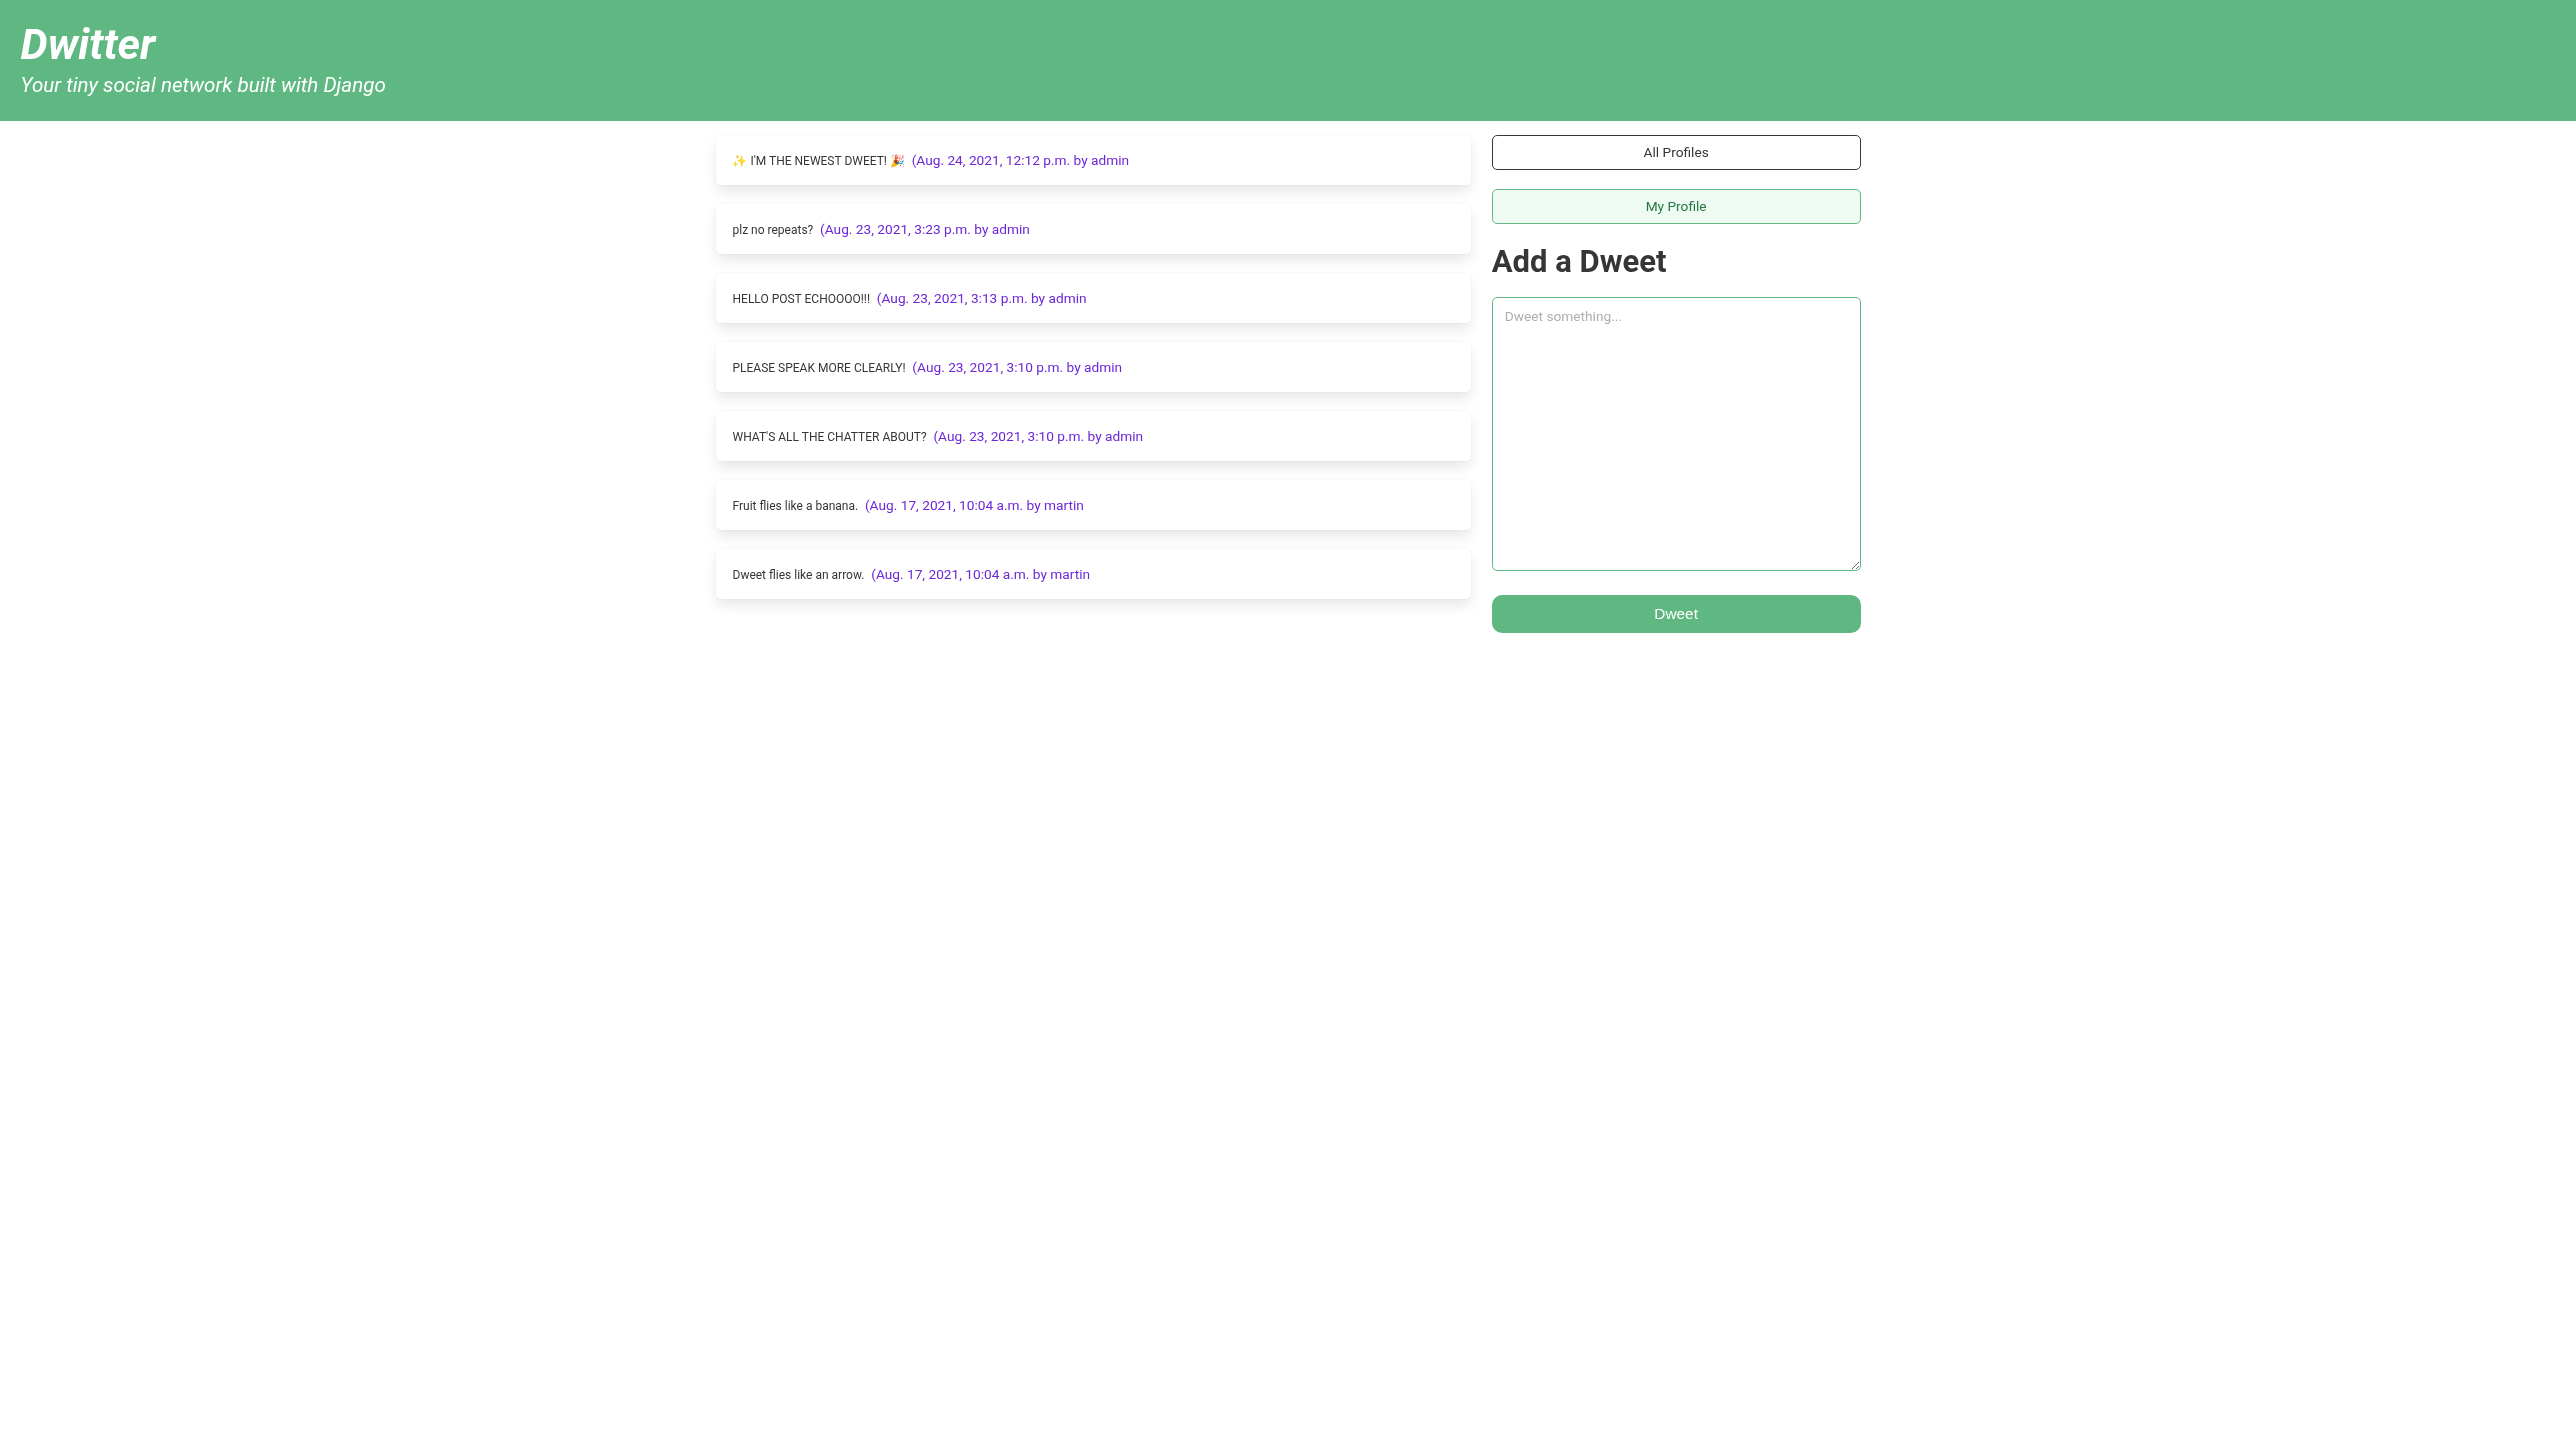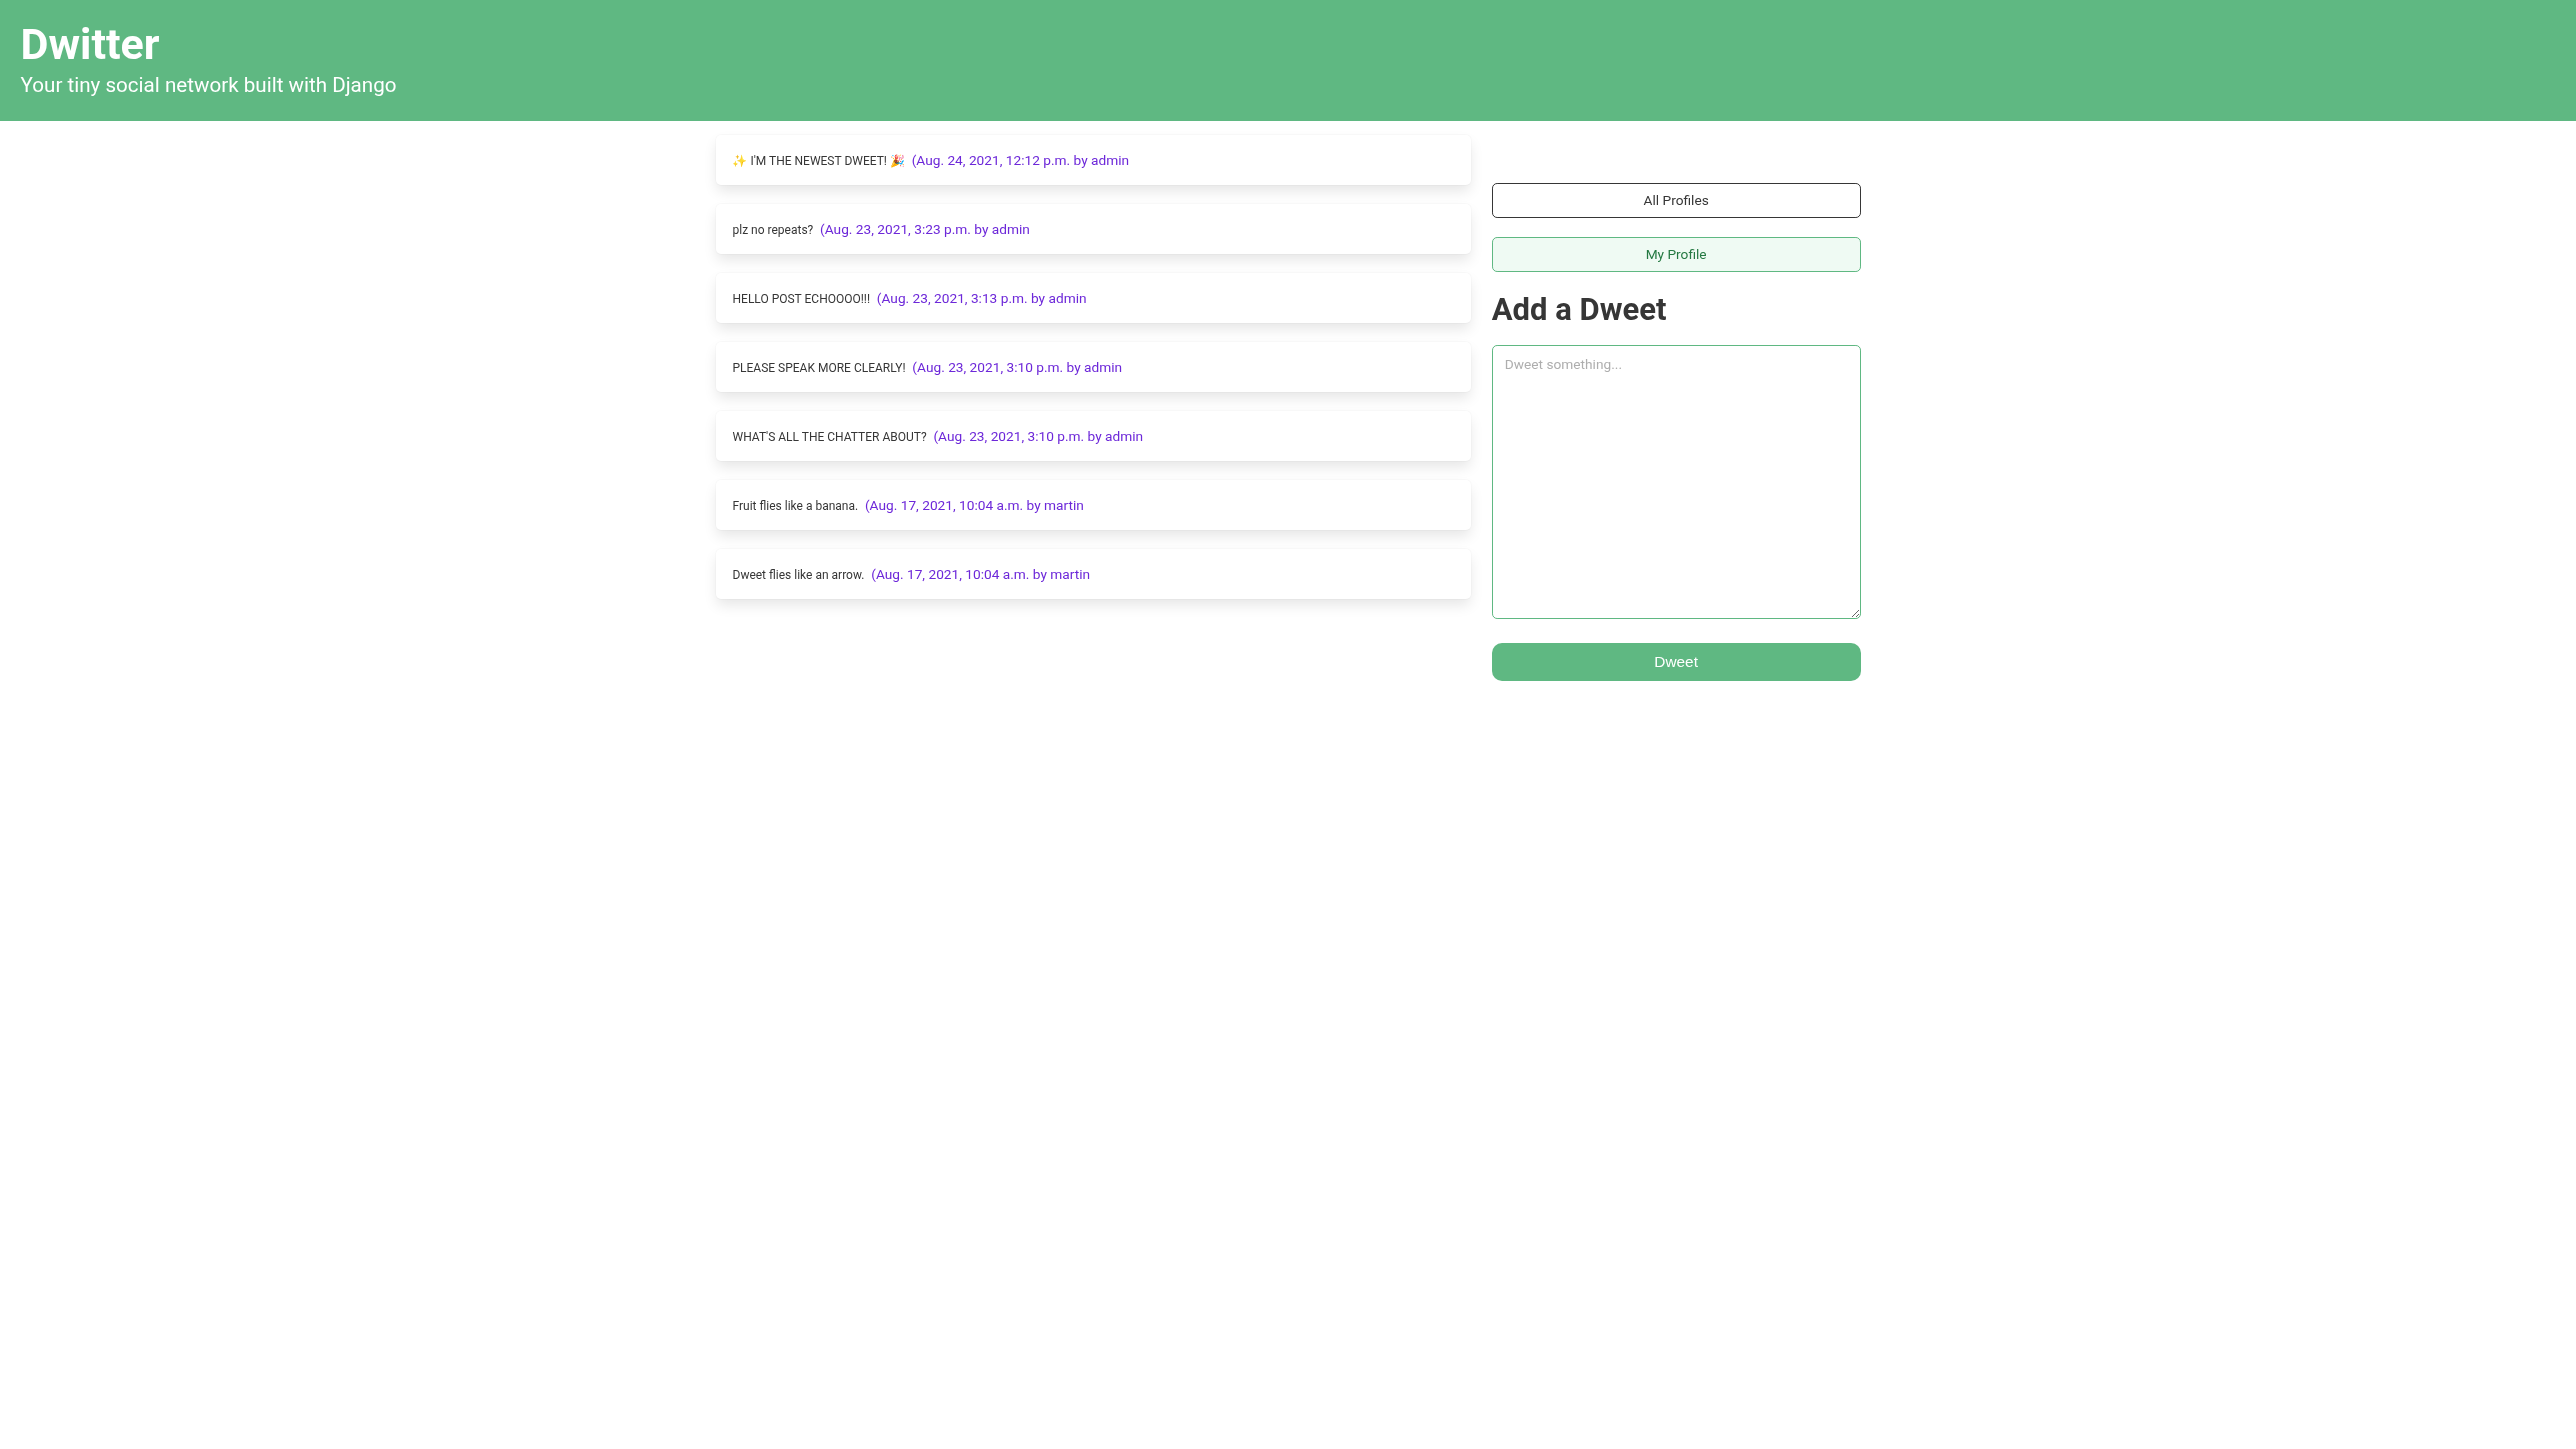--- a/index.html
+++ b/index.html
@@ -9,20 +9,21 @@
     }
     body {
       font-family: -apple-system, BlinkMacSystemFont, "Segoe UI", Roboto, Helvetica, Arial, sans-serif;
       background: #ffffff;
       color: #363636;
     }
     .hero {
       background: #5fb882;
       color: #ffffff;
       padding: 20.6px 20.6px 24px 20.6px;
+      font-style: italic;
     }
     .hero-title {
       font-size: 43px;
       font-weight: 700;
       line-height: 1.1;
       margin-bottom: 5.1px;
     }
     .hero-subtitle {
       font-size: 20.6px;
       font-weight: 400;
@@ -34,21 +35,20 @@
     }
     .columns {
       display: flex;
       gap: 20.6px;
     }
     .feed-col {
       flex: 0 0 66%;
     }
     .side-col {
       flex: 1;
-      margin-top: 48px;
     }
     .dweet-card {
       background: #ffffff;
       border-radius: 5.1px;
       box-shadow: 0 0.5em 1em -0.125em rgba(10,10,10,0.1), 0 0 0 0.9px rgba(10,10,10,0.02);
       padding: 17px;
       margin-bottom: 19px;
     }
     .dweet-body {
       font-size: 12px;

